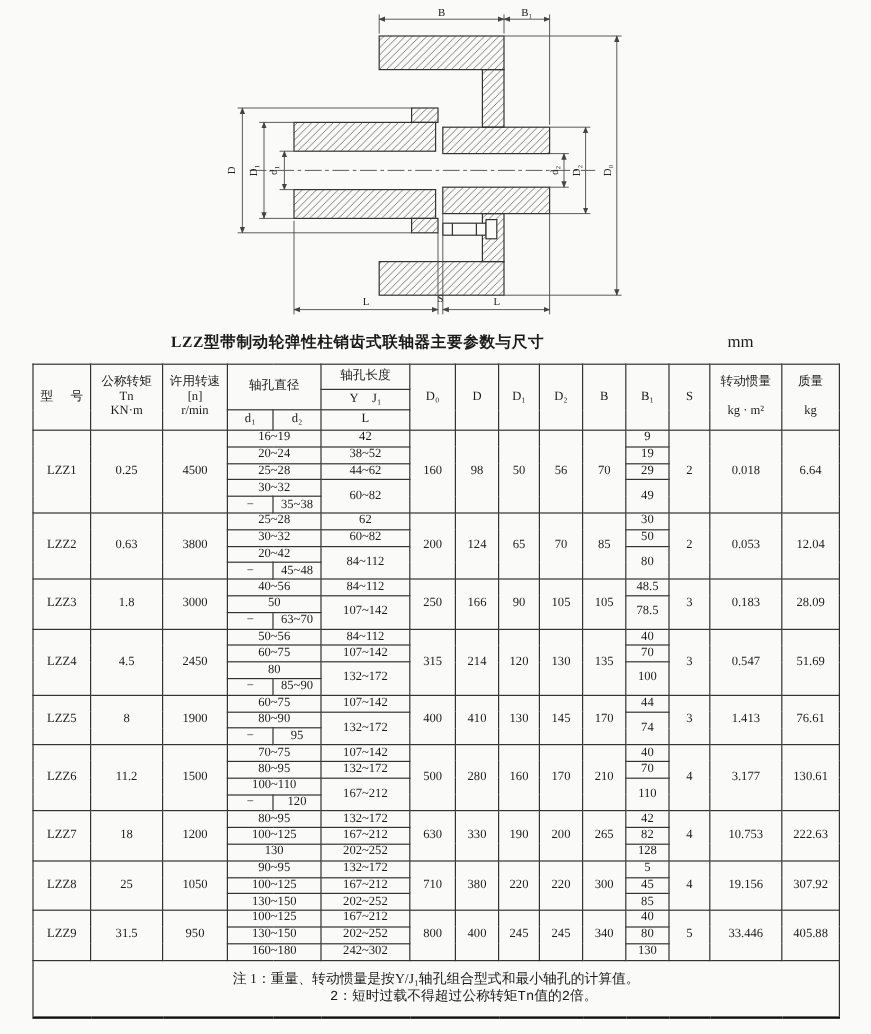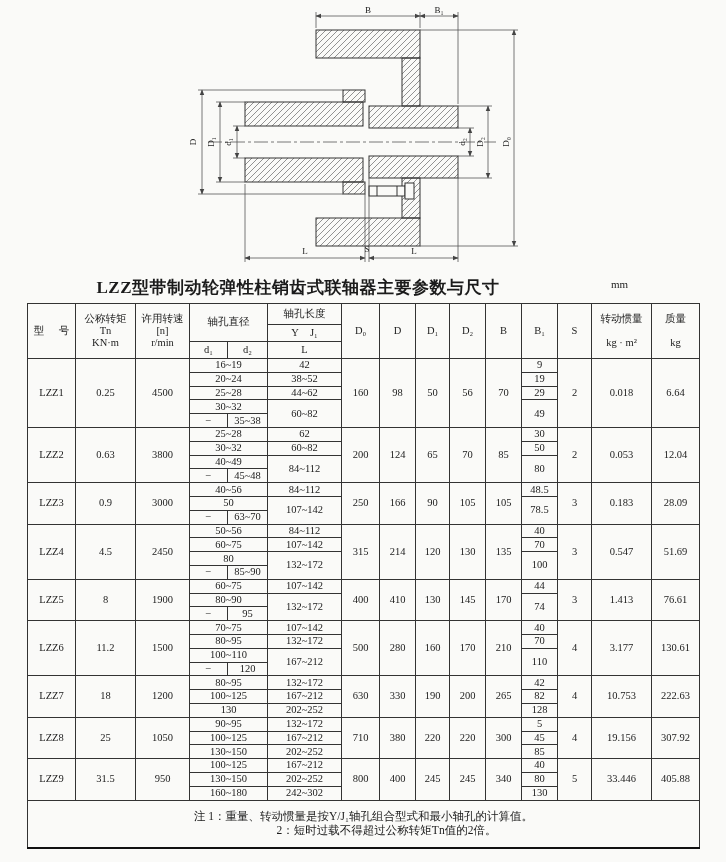--- a/index.html
+++ b/index.html
@@ -6,22 +6,22 @@
   body{background:#e8e8e6;}
   .page{
     width:726px;height:862px;background:#fafaf8;position:relative;
     font-family:"Liberation Serif","DejaVu Serif",serif;color:#1b1b1b;overflow:hidden;
   }
   
   .drawing-wrap{position:absolute;top:2px;left:150px;width:430px;height:272px;}
   svg text.dim{font-size:9px;fill:#222;font-family:"Liberation Serif","DejaVu Serif",serif;}
   
   .title-row{position:absolute;top:276px;left:0;width:726px;height:22px;}
-  .doc-title{position:absolute;left:0;right:130px;text-align:center;font-size:17px;font-weight:bold;letter-spacing:.5px;}
-  .unit{position:absolute;right:98px;top:2px;font-size:11px;}
+  .doc-title{position:absolute;left:0;right:130px;text-align:center;font-size:13px;font-weight:bold;letter-spacing:.5px;}
+  .unit{position:absolute;right:98px;top:2px;font-size:14px;}
   
   table.spec{
     position:absolute;top:303px;left:27px;width:672px;
     border-collapse:collapse;table-layout:fixed;
     border:1.5px solid #222;border-bottom:2px solid #111;
     font-size:10.5px;
   }
   table.spec th,table.spec td{
     border:1px solid #333;text-align:center;vertical-align:middle;
     padding:0 1px;font-weight:normal;line-height:1.15;
@@ -30,21 +30,21 @@
   tr.hr1 th{height:20px;}
   tr.hr2 th{height:16px;margin-top:16px;}
   tr.hr3 th{height:16px;}
   tr.sub{height:13.8px;}
   .col-model-th{word-spacing:12px;}
   .yj1-th{word-spacing:9px;}
   td.notes{
     text-align:left;vertical-align:top;padding:5px 8px 4px 6px;
     font-size:11.5px;line-height:1.85;white-space:normal;height:46px;border-top:1px solid #111;
   }
-  .note-line2{padding-left:46px;}
+  .note-line2{padding-left:46px;font-family:Liberation Mono, monospace;}
 </style>
 </head>
 <body>
 
 <div class="page">
 
   <div class="drawing-wrap">
     <svg width="430" height="272" viewBox="0 0 430 272">
       <defs>
         <pattern id="hatch" patternUnits="userSpaceOnUse" width="6" height="6">
@@ -233,31 +233,31 @@
           <td rowspan="4">2</td>
           <td rowspan="4">0.053</td>
           <td rowspan="4">12.04</td>
         </tr>
         <tr class="sub">
           <td colspan="2">30~32</td>
           <td rowspan="1">60~82</td>
           <td rowspan="1">50</td>
         </tr>
         <tr class="sub">
-          <td colspan="2">40~49</td>
+          <td colspan="2">20~42</td>
           <td rowspan="2">84~112</td>
           <td rowspan="2">80</td>
         </tr>
         <tr class="sub">
           <td>−</td>
           <td>45~48</td>
         </tr>
         <tr class="sub">
           <td rowspan="3">LZZ3</td>
-          <td rowspan="3">0.9</td>
+          <td rowspan="3">1.8</td>
           <td rowspan="3">3000</td>
           <td colspan="2">40~56</td>
           <td rowspan="1">84~112</td>
           <td rowspan="3">250</td>
           <td rowspan="3">166</td>
           <td rowspan="3">90</td>
           <td rowspan="3">105</td>
           <td rowspan="3">105</td>
           <td rowspan="1">48.5</td>
           <td rowspan="3">3</td>

